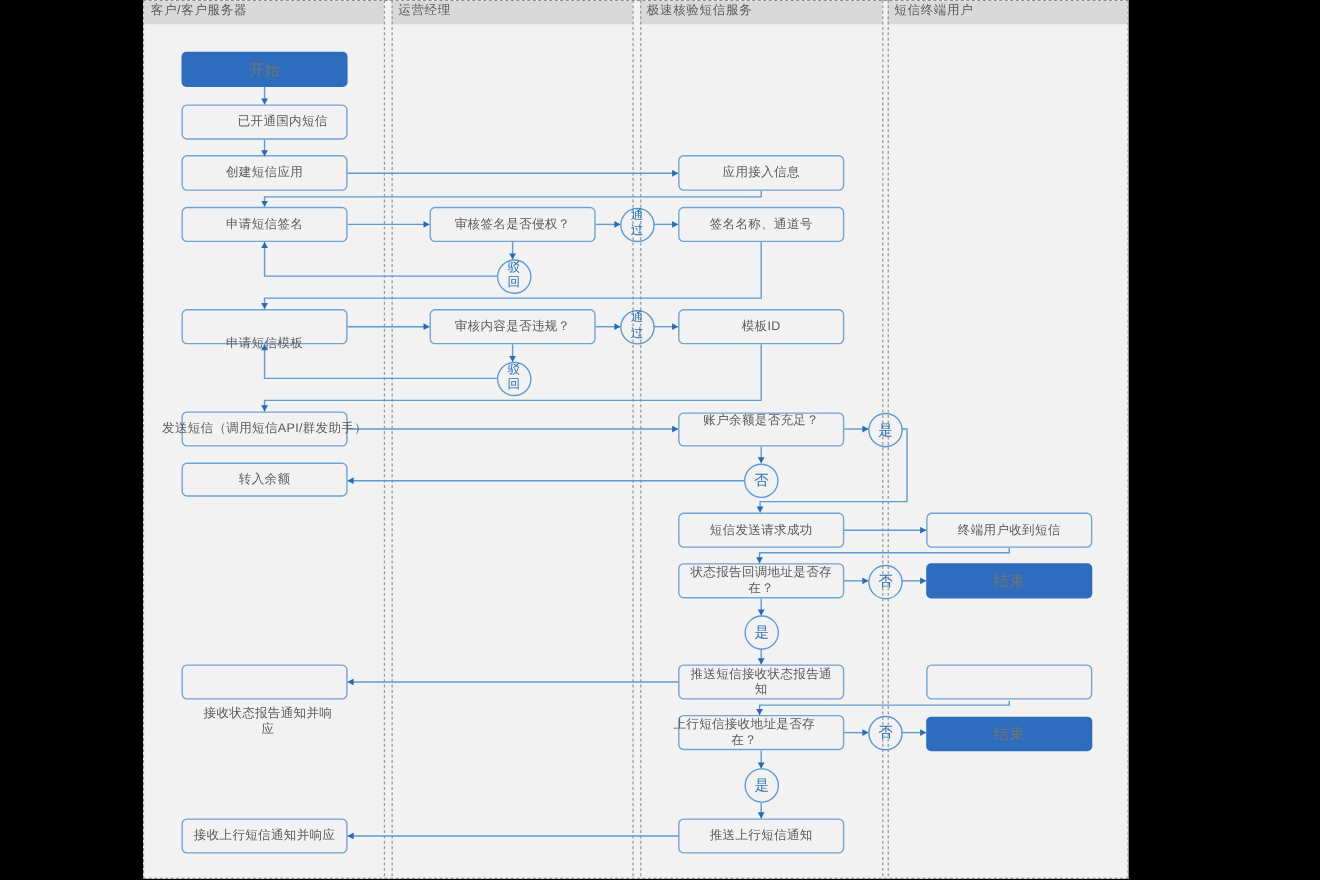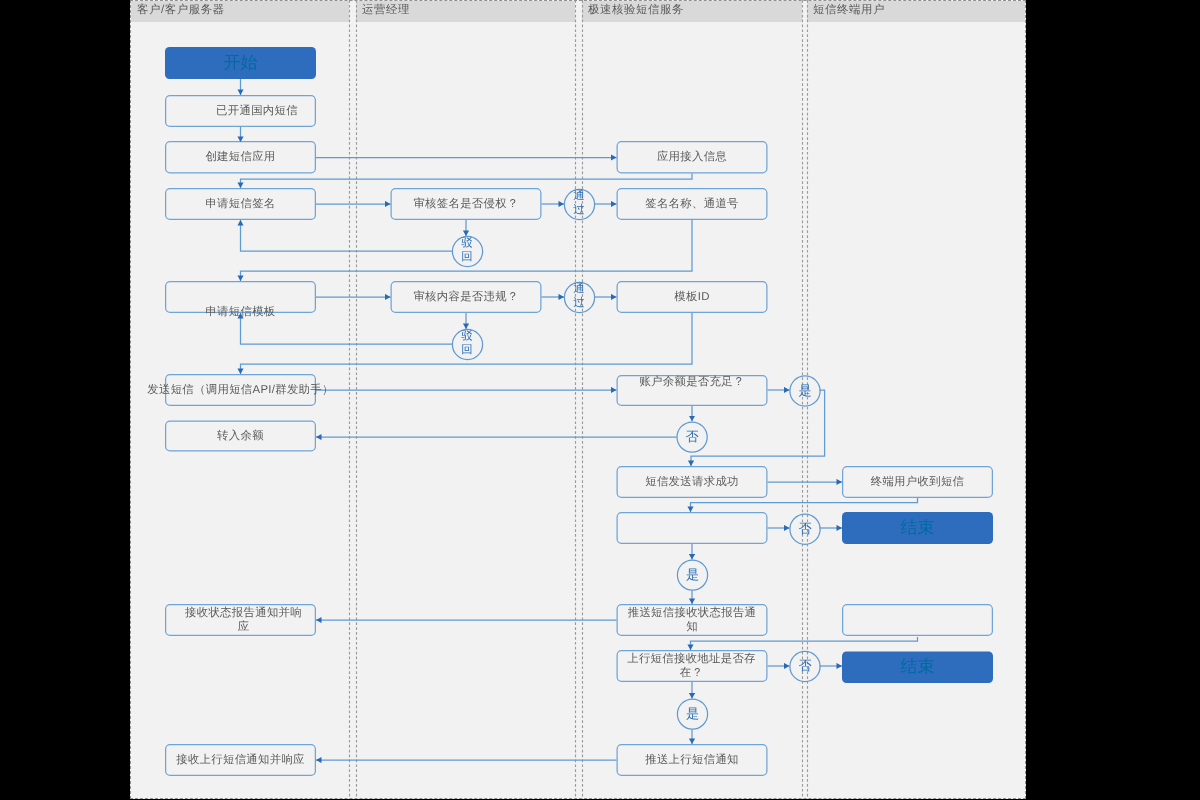--- a/index.html
+++ b/index.html
@@ -11,21 +11,21 @@
   #canvas-border{position:absolute;left:130px;top:0;width:896px;height:799px;
           box-sizing:border-box;border:1px dashed #909090;pointer-events:none;}
   .lane-head{position:absolute;top:1px;height:21px;background:#d9d9d9;box-sizing:border-box;}
   .lane-head .lh-txt{position:absolute;left:6px;top:3px;font-size:11.4px;letter-spacing:0.6px;
           color:#5a5a5a;white-space:nowrap;line-height:13px;}
   svg.wires{position:absolute;left:0;top:0;width:896px;height:799px;overflow:visible;}
   .node{position:absolute;box-sizing:border-box;display:flex;align-items:center;
         justify-content:center;text-align:center;font-size:11.4px;letter-spacing:0.3px;color:#5a5a5a;
         border:0;border-radius:6px;background:transparent;
         line-height:14px;padding:0 9px;}
-  .node.filled{background:transparent;color:#0369a1;font-size:17px;letter-spacing:0.1px;}
+  .node.filled{background:transparent;color:#737373;font-size:14px;letter-spacing:0.1px;}
   .circ{position:absolute;box-sizing:border-box;border-radius:50%;
         background:transparent;display:flex;align-items:center;justify-content:center;
         font-size:13.2px;color:#2f6fb5;line-height:12px;text-align:center;}
   .nw{white-space:nowrap;}
   .circ > .ctxt{display:block;position:relative;top:-0.5px;}
   .circ > .ctxt.v{width:12px;word-break:break-all;line-height:13.2px;font-size:11.4px;letter-spacing:0;position:relative;top:-1px;left:-0.5px;}
 </style>
 </head>
 <body>
 
@@ -143,33 +143,34 @@
   <div class="node filled" style="left:35.0px;top:47.0px;width:151px;height:32px;">开始</div>
   <div class="node" style="left:52px;top:95.0px;width:150px;height:32px;">已开通国内短信</div>
   <div class="node" style="left:35.0px;top:141.0px;width:151px;height:32.5px;">创建短信应用</div>
   <div class="node" style="left:35.0px;top:188.0px;width:151px;height:32px;">申请短信签名</div>
   <div class="node" style="left:35.0px;top:296px;width:151px;height:32px;">申请短信模板</div>
   <div class="node" style="left:35.0px;top:374.0px;width:151px;height:32px;padding:0;">
     <span class="nw">发送短信</span>
     <span class="nw">（调用短信API/群发助手）</span>
   </div>
   <div class="node" style="left:35.0px;top:420.5px;width:151px;height:31px;">转入余额</div>
-  <div class="node" style="left:35.0px;top:604.0px;width:151px;height:32px;padding-left:15px;">接收状态报告通知并响应</div>
+  <div class="node" style="left:35.0px;top:640px;width:151px;height:32px;padding-left:15px;">接收状态报告通知并响应</div>
   <div class="node" style="left:35.0px;top:744.0px;width:151px;height:32px;">接收上行短信通知并响应</div>
 
   <div class="node" style="left:260.5px;top:188.0px;width:151px;height:32px;">审核签名是否侵权？</div>
   <div class="node" style="left:260.5px;top:281.0px;width:151px;height:32px;">审核内容是否违规？</div>
 
   <div class="node" style="left:486.5px;top:141.0px;width:151px;height:32.5px;">应用接入信息</div>
   <div class="node" style="left:486.5px;top:188.0px;width:151px;height:32px;">签名名称、通道号</div>
   <div class="node" style="left:486.5px;top:281.0px;width:151px;height:32px;">模板ID</div>
   <div class="node" style="left:486.5px;top:375.0px;width:151px;height:14px;">账户余额是否充足？</div>
   <div class="node" style="left:486.5px;top:466.0px;width:151px;height:32px;">短信发送请求成功</div>
+  <div class="node" style="left:486.5px;top:512.0px;width:151px;height:32px;">状态报告回调地址是否存在？</div>
   <div class="node" style="left:486.5px;top:604.0px;width:151px;height:32px;">推送短信接收状态报告通知</div>
-  <div class="node" style="left:486px;top:650.0px;width:151px;height:32px;">上行短信接收地址是否存在？</div>
+  <div class="node" style="left:471px;top:650.0px;width:151px;height:32px;">上行短信接收地址是否存在？</div>
   <div class="node" style="left:486.5px;top:744.0px;width:151px;height:32px;">推送上行短信通知</div>
 
   <div class="node" style="left:712.0px;top:466.0px;width:151px;height:32px;">终端用户收到短信</div>
   <div class="node filled" style="left:712.0px;top:512.0px;width:151px;height:32px;">结束</div>
   <div class="node filled" style="left:712.0px;top:651.5px;width:151px;height:31.5px;">结束</div>
 
   <div class="circ" style="left:434.0px;top:189.0px;width:31px;height:31px;">
       <span class="ctxt v">通过</span>
     </div>
   <div class="circ" style="left:322.0px;top:236.0px;width:31px;height:31px;">

